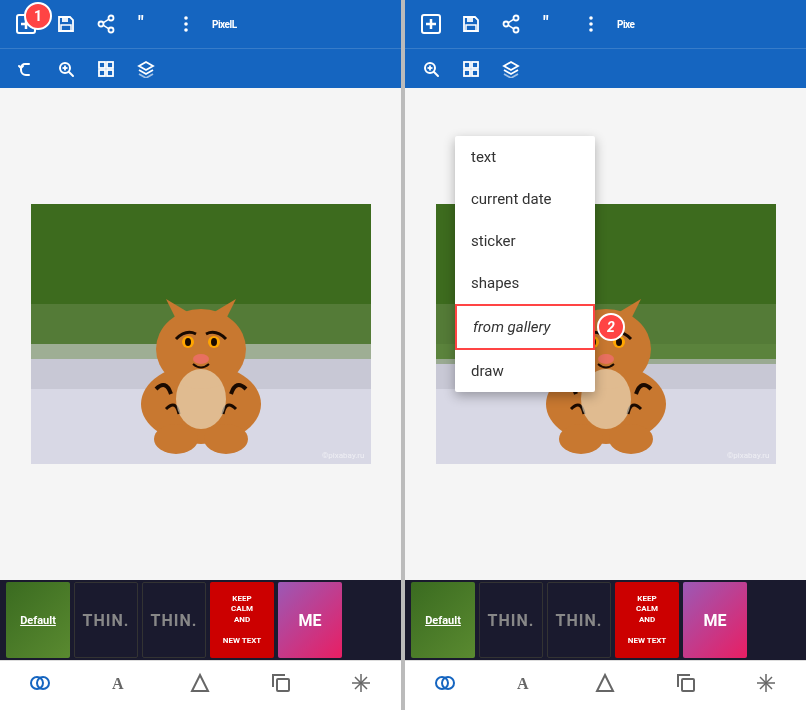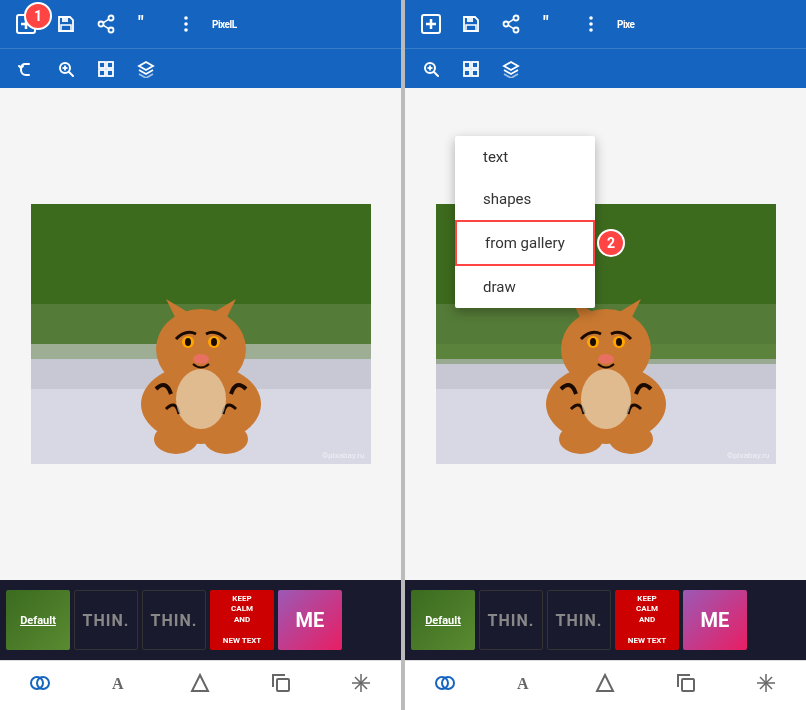--- a/index.html
+++ b/index.html
@@ -111,21 +111,21 @@
       background: #1a1a2e;
       display: flex;
       align-items: center;
       padding: 4px 6px;
       gap: 4px;
       overflow: hidden;
     }
 
     .thumb {
       width: 64px;
-      height: 60px;
+      height: 76px;
       flex-shrink: 0;
       border-radius: 2px;
       display: flex;
       align-items: center;
       justify-content: center;
       font-size: 11px;
       font-weight: bold;
       cursor: pointer;
       position: relative;
       overflow: hidden;
@@ -154,21 +154,21 @@
       color: #fff;
       font-size: 8px;
       text-align: center;
       line-height: 1.3;
       padding: 4px;
     }
 
     .thumb-me {
       background: linear-gradient(135deg, #9b59b6, #e91e63);
       color: #fff;
-      font-size: 20px;
+      font-size: 16px;
     }
 
     
     .bottom-nav {
       height: 50px;
       background: #fff;
       border-top: 1px solid #ddd;
       display: flex;
       align-items: center;
       justify-content: space-around;
@@ -217,21 +217,21 @@
       top: 48px;
       left: 50px;
       background: #fff;
       z-index: 100;
       box-shadow: 0 4px 12px rgba(0,0,0,0.3);
       min-width: 140px;
       border-radius: 2px;
     }
 
     .dropdown-item {
-      padding: 12px 28px;
+      padding: 12px 16px;
       font-size: 15px;
       color: #333;
       cursor: pointer;
       display: block;
     }
 
     .dropdown-item.highlighted {
       border: 2px solid #ff4444;
       color: #333;
     }
@@ -509,22 +509,24 @@
         <path d="M2 10l7 4 7-4" stroke="white" stroke-width="1.8" fill="none"></path>
         <path d="M2 14l7 4 7-4" stroke="white" stroke-width="1.8" fill="none" opacity="0.6"></path>
       </svg>
     </div>
   </div>
 
   <div class="canvas-area">
 
     <div class="dropdown-menu">
       <div class="dropdown-item">text</div>
+      <div class="dropdown-item">current date</div>
+      <div class="dropdown-item">sticker</div>
       <div class="dropdown-item">shapes</div>
-      <div class="dropdown-item highlighted" style="position:relative;">
+      <div class="dropdown-item highlighted" style="position:relative;font-style:italic;">
         from gallery
         <div class="badge-2">2</div>
       </div>
       <div class="dropdown-item">draw</div>
     </div>
 
     <div class="tiger-container">
       <div class="tiger-bg"></div>
       <svg width="340" height="260" viewBox="0 0 340 260" style="position:absolute;top:0;left:0;">
         <rect x="0" y="0" width="340" height="260" fill="#4a7a28"></rect>

